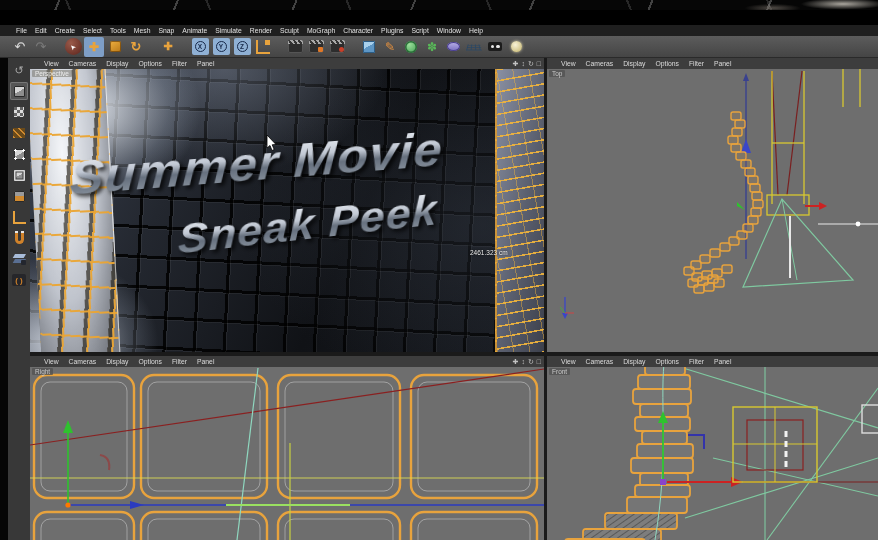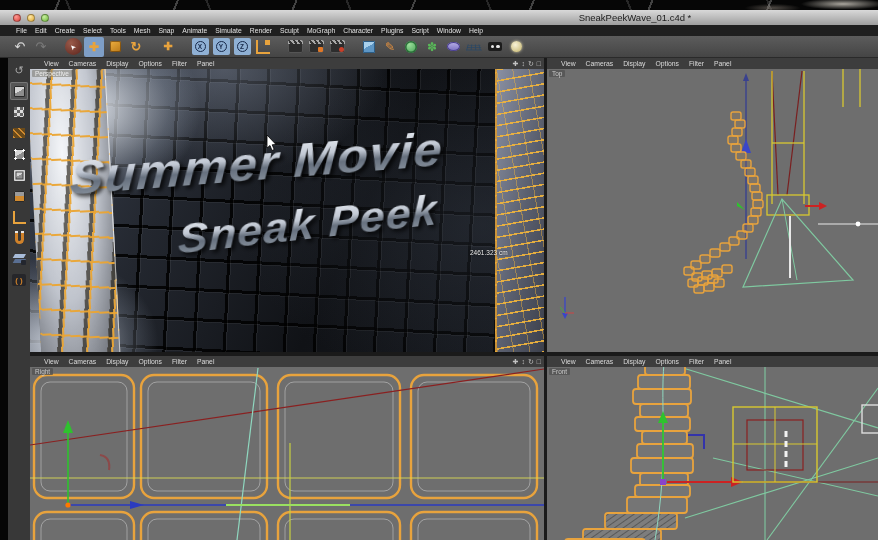--- a/index.html
+++ b/index.html
@@ -160,28 +160,20 @@
   
   .scene-svg{position:absolute;left:0;top:0;}
 </style>
 </head>
 <body>
 
 <div class="screen">
 
   <div class="desktop"></div>
 
-  <div class="titlebar">
-    <div class="lights">
-      <div class="light red"></div>
-      <div class="light yellow"></div>
-      <div class="light green"></div>
-    </div>
-    <div class="win-title">SneakPeekWave_01.c4d *</div>
-  </div>
 
   <div class="menubar">
 
   <span class="mitem">File</span>
       <span class="mitem">Edit</span>
       <span class="mitem">Create</span>
       <span class="mitem">Select</span>
       <span class="mitem">Tools</span>
       <span class="mitem">Mesh</span>
       <span class="mitem">Snap</span>

